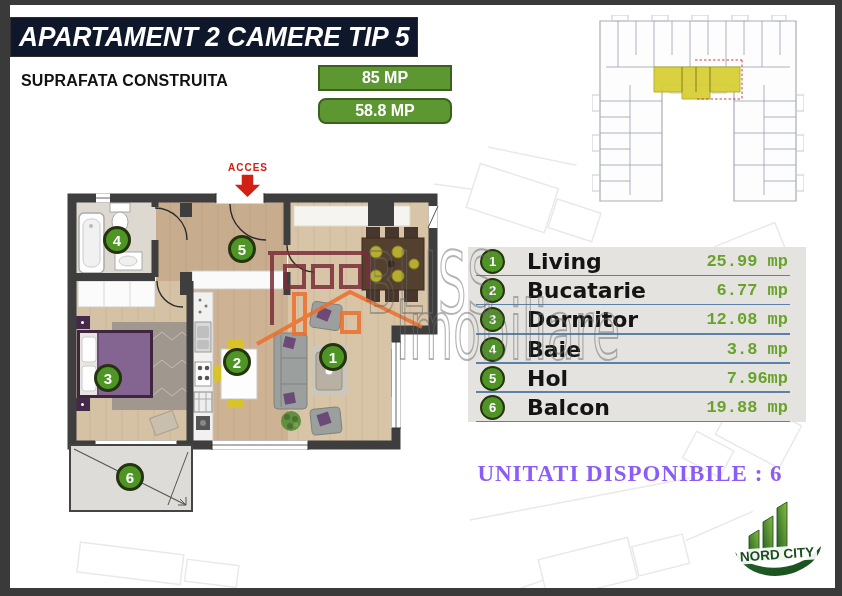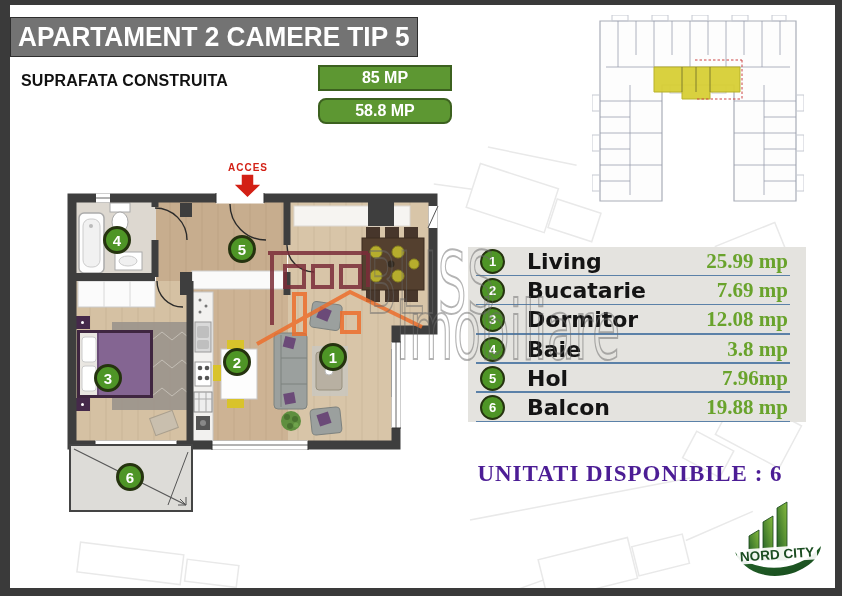--- a/index.html
+++ b/index.html
@@ -6,48 +6,48 @@
   body{font-family:"Liberation Sans",sans-serif;}
   #canvas{position:relative;width:842px;height:596px;background:#ffffff;overflow:hidden;}
   
   .frame{position:absolute;background:#3a3a3a;z-index:50;}
   .frame.top{left:0;top:0;width:842px;height:5px;}
   .frame.left{left:0;top:0;width:10px;height:596px;}
   .frame.right{left:835px;top:0;width:7px;height:596px;}
   .frame.bottom{left:0;top:588px;width:842px;height:8px;}
 
   
-  .banner{position:absolute;left:10px;top:17px;width:406px;height:38px;background:#737373;
-          border:1px solid #2e2e2e;display:flex;align-items:center;justify-content:center;z-index:10;}
+  .banner{position:absolute;left:10px;top:17px;width:406px;height:38px;background:#0f172a;
+          border:1px solid #2e2e2e;display:flex;align-items:center;justify-content:center;z-index:10;font-style:italic;}
   .banner span{color:#fff;font-weight:bold;font-size:27px;letter-spacing:0px;
                transform:scaleX(.97);white-space:nowrap;}
 
   .spec-label{position:absolute;left:21px;font-weight:bold;font-size:16px;color:#111;
               letter-spacing:.2px;z-index:10;white-space:nowrap;}
   .spec-badge{position:absolute;left:318px;width:134px;height:26px;background:#5d9732;
               border:2px solid #3c611f;box-sizing:border-box;display:flex;align-items:center;
               justify-content:center;color:#fff;font-weight:bold;font-size:16px;z-index:10;}
 
   
   .rooms-panel{position:absolute;left:468px;top:247px;width:338px;height:175px;background:#e4e3df;
                z-index:12;display:flex;flex-direction:column;}
   .room-row{position:relative;flex:1;display:flex;align-items:center;}
   .room-row .rule{position:absolute;left:8px;right:16px;bottom:0;height:1.5px;background:#5b81a8;}
   .row-circle{width:25px;height:25px;border-radius:50%;background:#4e9526;border:2.5px solid #25330f;
               box-sizing:border-box;display:flex;align-items:center;justify-content:center;
               color:#fff;font-weight:bold;font-size:13px;margin-left:12px;flex:0 0 auto;}
   .room-name{margin-left:22px;font-size:22px;color:#141414;font-weight:600;
              font-family:"DejaVu Sans","Liberation Sans",sans-serif;}
-  .room-area{margin-left:auto;margin-right:18px;font-size:21px;font-weight:bold;color:#69a32c;
-             font-family:Liberation Serif, serif;}
+  .room-area{margin-left:auto;margin-right:18px;font-size:17px;font-weight:bold;color:#69a32c;
+             font-family:Liberation Mono, monospace;}
 
   
   .availability{position:absolute;left:452px;top:461px;width:356px;text-align:center;
                 font-family:"Liberation Serif",serif;font-weight:bold;font-size:23px;
-                color:#4c1d95;letter-spacing:1px;z-index:12;white-space:nowrap;}
+                color:#8b5cf6;letter-spacing:1px;z-index:12;white-space:nowrap;}
 
   
   .marker{position:absolute;width:28px;height:28px;border-radius:50%;background:#4e9526;
           border:3px solid #25330f;box-sizing:border-box;display:flex;align-items:center;
           justify-content:center;color:#fff;font-weight:bold;font-size:15px;z-index:30;
           transform:translate(-50%,-50%);}
   .acces-label{position:absolute;left:248px;top:167px;transform:translate(-50%,-50%);
                color:#d32015;font-weight:bold;font-size:10px;letter-spacing:1px;z-index:30;}
 
   
@@ -369,21 +369,21 @@
   <div class="rooms-panel">
     <div class="room-row">
       <div class="row-circle">1</div>
       <div class="room-name">Living</div>
       <div class="room-area">25.99 mp</div>
       <div class="rule"></div>
     </div>
     <div class="room-row">
       <div class="row-circle">2</div>
       <div class="room-name">Bucatarie</div>
-      <div class="room-area">7.69 mp</div>
+      <div class="room-area">6.77 mp</div>
       <div class="rule"></div>
     </div>
     <div class="room-row">
       <div class="row-circle">3</div>
       <div class="room-name">Dormitor</div>
       <div class="room-area">12.08 mp</div>
       <div class="rule"></div>
     </div>
     <div class="room-row">
       <div class="row-circle">4</div>

